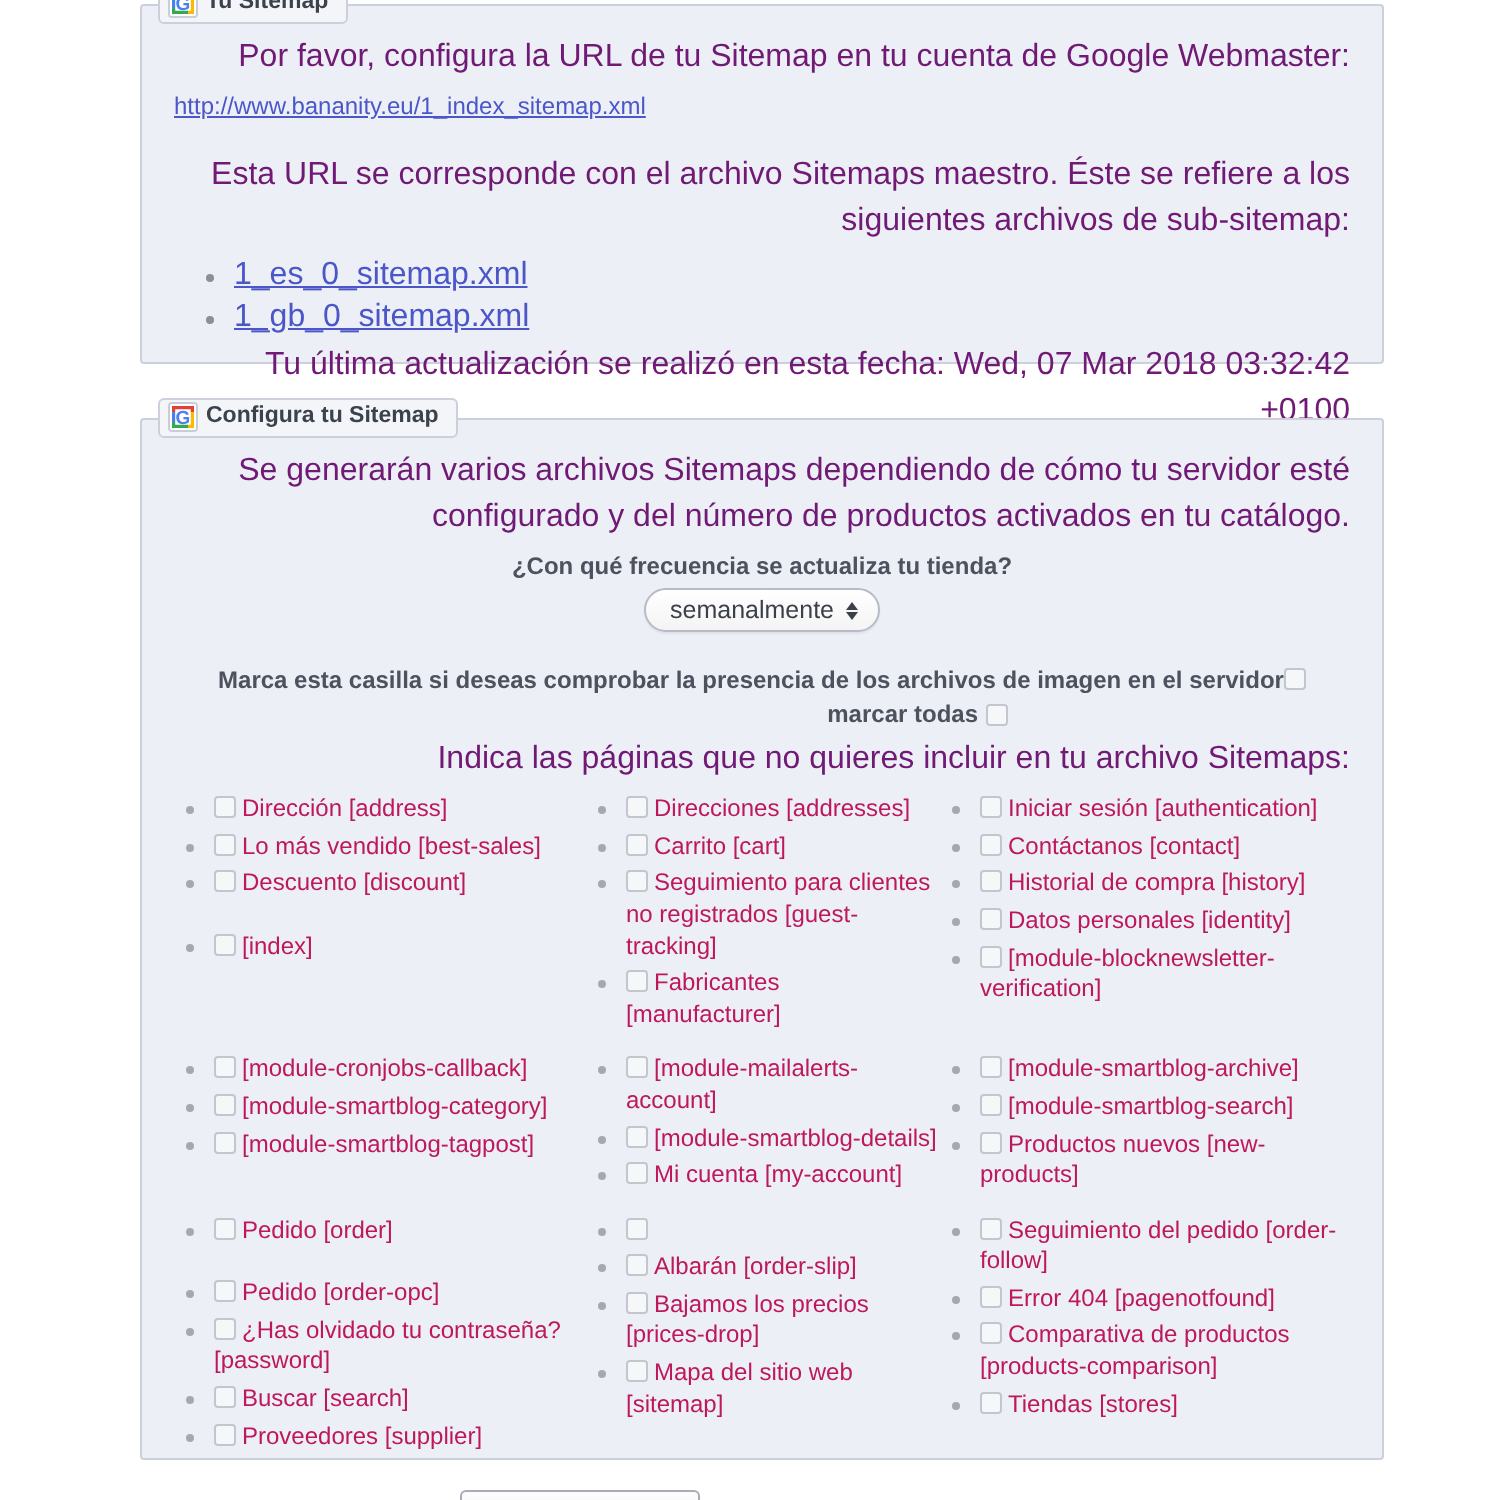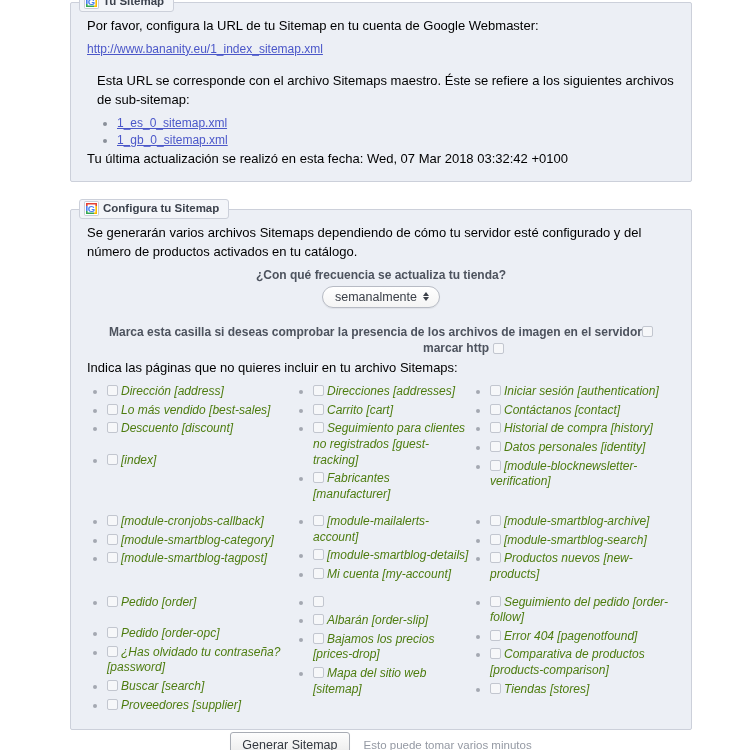--- a/index.html
+++ b/index.html
@@ -54,34 +54,34 @@
     border-radius: 1px;
     flex: none;
     background: #ffffff;
     box-shadow: 0 0 0 1px #c9cdd6;
     overflow: hidden;
   }
   .g-icon svg { display:block; }
 
   .panel-body { padding: 14px 16px 10px 16px; }
 
-  p.txt { margin: 0 0 6px 0; line-height: 1.45; font-size: 13px; color: #000000; }
+  p.txt { margin: 0 0 6px 0; line-height: 1.45; font-size: 16px; color: #701a75; text-align: right; }
   p.txt.spaced { margin-top: 16px; margin-left: 10px; }
   a.link {
     color: #4b57c9;
     text-decoration: underline;
     font-size: 12px;
   }
   ul.sub {
     margin: 6px 0 0 0;
     padding-left: 30px;
     list-style: disc;
   }
   ul.sub li { margin: 0 0 3px 0; color: #8a8f99; }
-  ul.sub li a { font-size: 12px; }
+  ul.sub li a { font-size: 16px; }
 
   .last-update { margin-top: 22px; font-size: 12px; color: #565b64; }
 
   
   .intro { line-height: 1.45; margin: 0 0 16px 0; }
 
   .field-row {
     text-align: center;
     margin-bottom: 16px;
   }
@@ -165,24 +165,23 @@
     list-style: disc;
     margin: 0;
     padding-left: 20px;
   }
   ul.cbl li {
     color: #a4a8b1;
     margin-bottom: 3px;
     line-height: 1.3;
   }
   ul.cbl li span.lbl {
-    color: #4d7c0f;
+    color: #be185d;
     font-size: 12px;
     margin-left: 3px;
-    font-style: italic;
   }
   .group { margin-bottom: 9px; }
 
   
   .footer {
     margin-top: 16px;
     text-align: center;
     display: flex;
     align-items: center;
     justify-content: center;
@@ -269,21 +268,21 @@
               <i class="dn"></i>
             </span>
         </span>
       </div>
 
       <div class="bold-wrap">
         <span>Marca esta casilla si deseas comprobar la presencia de los archivos de imagen en el servidor</span><span class="cb"></span>
       </div>
 
       <div class="right-label-row" style="padding-right:171px;">
-        <span>marcar http</span><span class="cb"></span>
+        <span>marcar todas</span><span class="cb"></span>
       </div>
 
       <p class="txt indica">Indica las páginas que no quieres incluir en tu archivo Sitemaps:</p>
 
       <div class="cols group">
         <div class="col col-1">
           <ul class="cbl">
             <li><span class="cb"></span><span class="lbl">Dirección [address]</span></li>
             <li><span class="cb"></span><span class="lbl">Lo más vendido [best-sales]</span></li>
             <li><span class="cb"></span><span class="lbl">Descuento [discount]</span></li>

